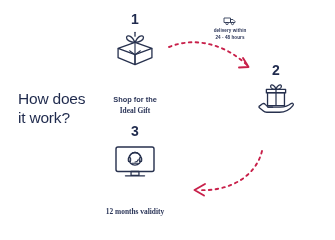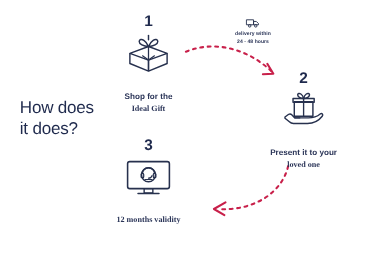--- a/index.html
+++ b/index.html
@@ -20,21 +20,21 @@
   #headline .l2{display:block;}
 
   
   .step{width:96px;text-align:center;}
   .step-num{
     font-size:14px;font-weight:700;color:#1f2a4d;
     line-height:1;margin-bottom:3px;letter-spacing:0px;
   }
   .step-icon{height:42px;display:flex;align-items:center;justify-content:center;}
   .step-cap{
-    margin-top:12px;font-size:7.4px;line-height:1.45;
+    margin-top:24px;font-size:7.4px;line-height:1.45;
     font-weight:600;color:#2b3558;
   }
   .step-cap .l2{display:block;font-family:Liberation Serif, serif;}
 
   #step1{left:87px;top:12px;}
   #step2{left:228px;top:63px;}
   #step3{left:87px;top:124px;}
 
   
   #delivery{left:196px;top:15px;width:68px;text-align:center;}
@@ -61,21 +61,21 @@
     </g>
 
     <g>
       <path d="M262,151 C256,176 230,192 198,190" fill="none" stroke="#c8204a" stroke-width="1.9" stroke-linecap="round" stroke-dasharray="2.6 4.2"></path>
       <path d="M205,184 L194.5,190 L204,195.5" fill="none" stroke="#c8204a" stroke-width="1.9" stroke-linecap="round" stroke-linejoin="round"></path>
     </g>
   </svg>
 
   <div id="headline" class="abs">
     <span>How does</span>
-    <span class="l2">it does?</span>
+    <span class="l2">it work?</span>
   </div>
 
   <div id="delivery" class="abs">
     <div class="truck">
       <svg width="14" height="10" viewBox="0 0 28 20">
         <path d="M2,4 h13 v9 h-13 z" fill="none" stroke="#27314e" stroke-width="1.7" stroke-linejoin="round"></path>
         <path d="M15,7 h5 l4,4 v2 h-9 z" fill="none" stroke="#27314e" stroke-width="1.7" stroke-linejoin="round"></path>
         <circle cx="8" cy="15" r="2.3" fill="none" stroke="#27314e" stroke-width="1.7"></circle>
         <circle cx="19" cy="15" r="2.3" fill="none" stroke="#27314e" stroke-width="1.7"></circle>
       </svg>
@@ -120,24 +120,20 @@
         <path d="M28,11 C32,11 35,9 35,6.8 C35,5 33,4.6 31.2,5.8 C29.4,7 28.4,9.2 28,11 Z" fill="none" stroke="#27314e" stroke-width="1.7" stroke-linejoin="round"></path>
 
         <rect x="17" y="15" width="22" height="17" fill="none" stroke="#27314e" stroke-width="1.7" stroke-linejoin="round"></rect>
         <rect x="15.5" y="11" width="25" height="4.5" fill="none" stroke="#27314e" stroke-width="1.7" stroke-linejoin="round"></rect>
         <path d="M28,11 v21" fill="none" stroke="#27314e" stroke-width="1.6"></path>
 
         <path d="M6,33 l4,-3 c1.5,-1 3,-0.8 4,0.4 l3.6,3.6 h16 c6,0 11,-2 14,-4.6 c2,-1.6 4,0.6 2.4,2.6 c-3.6,4.6 -10,8.6 -17.4,8.6 H16 c-2,0 -3.4,-0.6 -4.8,-2 L6,34.4 Z" fill="none" stroke="#27314e" stroke-width="1.7" stroke-linejoin="round"></path>
         <path d="M17.6,34 h6" fill="none" stroke="#27314e" stroke-width="1.4" stroke-linecap="round"></path>
       </svg>
     </div>
-    <div class="step-cap">
-      <span>Present it to your</span>
-      <span class="l2">loved one</span>
-    </div>
   </div>
 
   <div id="step3" class="abs step">
     <div class="step-num">3</div>
     <div class="step-icon">
       <svg width="46" height="38" viewBox="0 0 58 48">
 
         <rect x="5" y="5" width="48" height="31" rx="2.5" fill="none" stroke="#27314e" stroke-width="1.8"></rect>
 
         <path d="M24,36 h10 v5 h-10 z" fill="none" stroke="#27314e" stroke-width="1.6" stroke-linejoin="round"></path>

